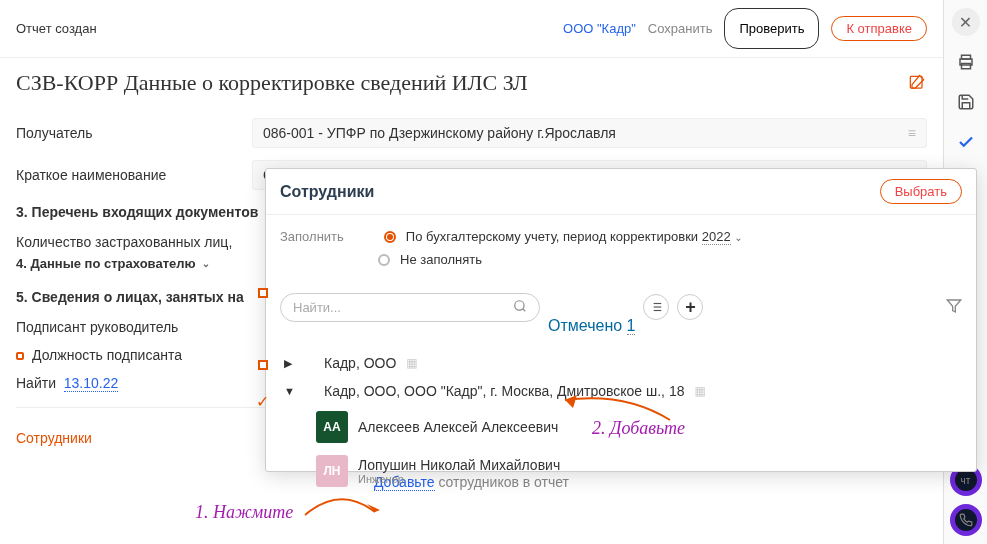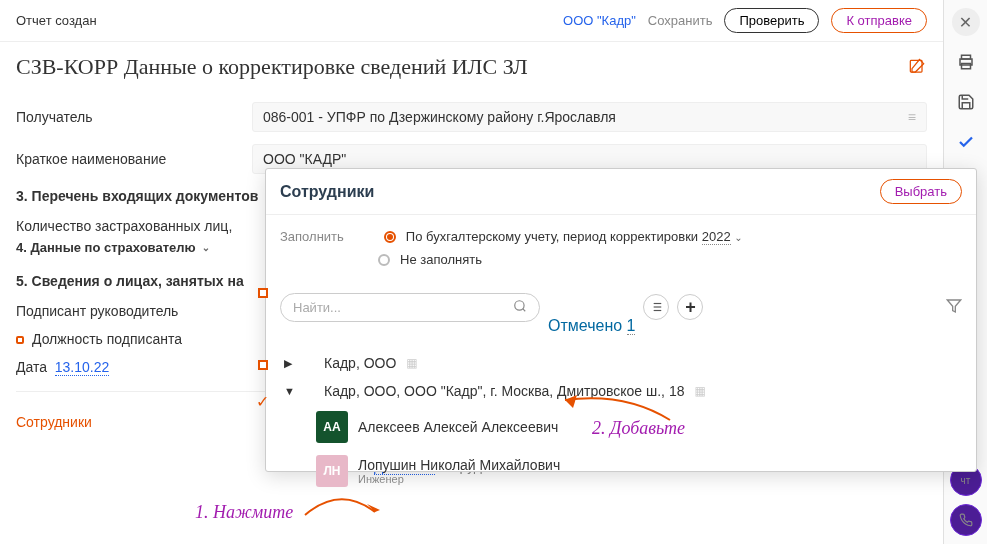--- a/index.html
+++ b/index.html
@@ -3,22 +3,22 @@
   <meta charset="utf-8">
   <style>
     * { box-sizing: border-box; margin: 0; padding: 0; }
     body { font-family: Arial, sans-serif; font-size: 13px; color: #333; background: #fff; width: 987px; height: 544px; overflow: hidden; position: relative; }
     
     .header-bar { display: flex; align-items: center; justify-content: space-between; padding: 8px 16px; border-bottom: 1px solid #eee; }
     .header-left { font-size: 13px; color: #333; }
     .header-right { display: flex; align-items: center; gap: 12px; }
     .org-link { color: #2563eb; font-size: 13px; }
     .save-link { color: #888; font-size: 13px; }
-    .btn-outline { background: #fff; border: 1px solid #333; border-radius: 14px; padding: 4px 14px; font-size: 13px; cursor: pointer; }
-    .btn-outline-orange { background: #fff; border: 1px solid #e65100; color: #a21caf; border-radius: 14px; padding: 4px 14px; font-size: 13px; cursor: pointer; }
+    .btn-outline { background: #fff; border: 1px solid #333; border-radius: 14px; padding: 12px 14px; font-size: 13px; cursor: pointer; }
+    .btn-outline-orange { background: #fff; border: 1px solid #e65100; color: #ef4444; border-radius: 14px; padding: 4px 14px; font-size: 13px; cursor: pointer; }
     
     .title-row { display: flex; align-items: center; justify-content: space-between; padding: 12px 16px 16px; font-family: Liberation Serif, serif; }
     .page-title { font-size: 22px; font-weight: normal; color: #333; }
     .edit-icon { width: 20px; height: 20px; color: #e65100; }
     
     .form-area { padding: 0 16px; }
     .form-row { display: flex; align-items: center; padding: 6px 0; gap: 16px; }
     .form-label { width: 220px; font-size: 14px; color: #333; }
     .form-value { flex: 1; background: #f8f8f8; border: 1px solid #eee; border-radius: 3px; padding: 6px 10px; font-size: 14px; display: flex; align-items: center; justify-content: space-between; }
     .hamburger { color: #bbb; font-size: 14px; }
@@ -33,21 +33,21 @@
     
     .employees-section { color: #e65100; font-size: 14px; padding: 12px 0; }
     
     .add-link-row { text-align: center; padding: 16px 0; color: #888; font-size: 14px; }
     .add-link { color: #2563eb; border-bottom: 1px dotted #2563eb; }
     
     .right-sidebar { position: absolute; right: 0; top: 0; width: 44px; height: 544px; border-left: 1px solid #e0e0e0; background: #fafafa; display: flex; flex-direction: column; align-items: center; padding-top: 8px; gap: 12px; }
     .sidebar-icon { width: 28px; height: 28px; display: flex; align-items: center; justify-content: center; color: #555; cursor: pointer; }
     .close-circle { width: 28px; height: 28px; border-radius: 50%; background: #eee; display: flex; align-items: center; justify-content: center; color: #666; font-size: 16px; }
     .sidebar-bottom { position: absolute; bottom: 8px; display: flex; flex-direction: column; gap: 8px; align-items: center; }
-    .chat-circle { width: 32px; height: 32px; border-radius: 50%; border: 1px solid #6d28d9; background: #4c1d95; display: flex; align-items: center; justify-content: center; font-size: 10px; color: #888; }
+    .chat-circle { width: 32px; height: 32px; border-radius: 50%; border: 5px solid #6d28d9; background: #0f172a; display: flex; align-items: center; justify-content: center; font-size: 10px; color: #888; }
     
     .popup { position: absolute; left: 265px; top: 168px; width: 712px; height: 304px; background: #fff; border: 1px solid #ccc; box-shadow: 0 4px 20px rgba(0,0,0,0.15); border-radius: 3px; z-index: 10; }
     .popup-header { display: flex; align-items: center; justify-content: space-between; padding: 10px 14px; border-bottom: 1px solid #eee; }
     .popup-title { font-size: 16px; font-weight: bold; color: #2c3e50; }
     .popup-body { padding: 10px 14px; }
     .popup-row { display: flex; align-items: center; gap: 10px; padding: 4px 0; }
     .popup-label { color: #888; font-size: 13px; }
     .radio { width: 12px; height: 12px; border: 2px solid #e65100; border-radius: 50%; display: inline-block; position: relative; }
     .radio.checked::after { content: ''; position: absolute; width: 6px; height: 6px; background: #e65100; border-radius: 50%; top: 1px; left: 1px; }
     .radio.unchecked { border-color: #bbb; }
@@ -135,21 +135,21 @@
     <div class="form-row">
       <div class="form-label">Подписант руководитель</div>
     </div>
 
     <div class="form-row">
       <div class="form-label"><span class="marker-dot"></span><span>Должность подписанта</span></div>
     </div>
 
     <div class="form-row">
       <div class="form-label">
-        <span>Дата</span>&nbsp;
+        <span>Найти</span>&nbsp;
         <span class="date-value">13.10.22</span>
       </div>
     </div>
 
     <hr style="border:none;border-top:1px solid #eee;margin:10px 0;">
 
     <div class="employees-section">Сотрудники</div>
 
     <div class="add-link-row">
       <span class="add-link">Добавьте</span><span> сотрудников в отчет</span>

